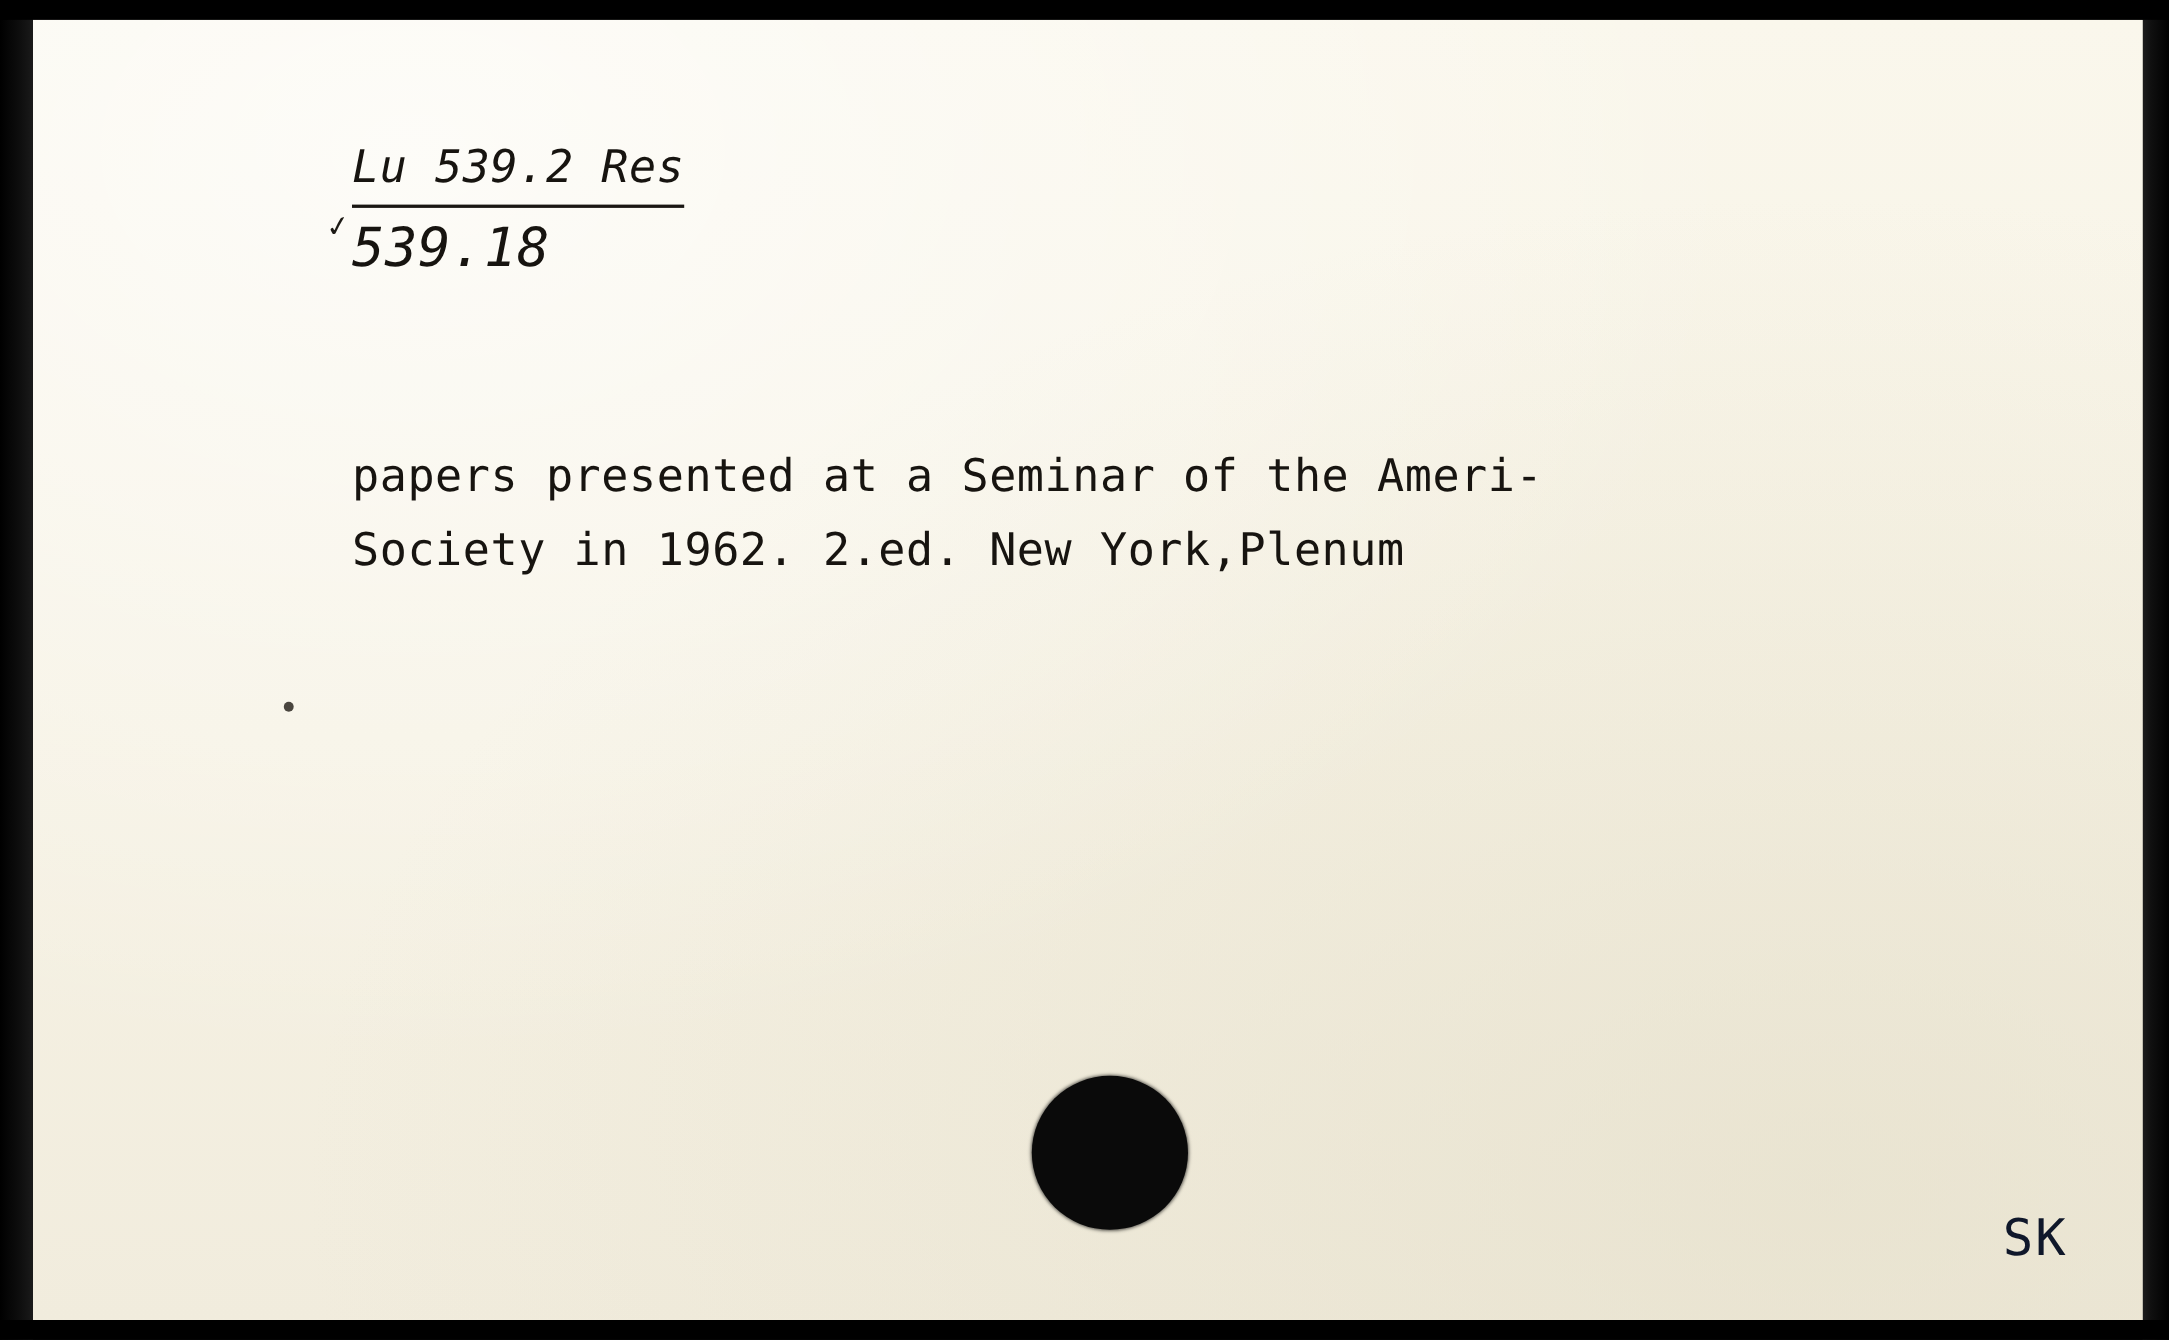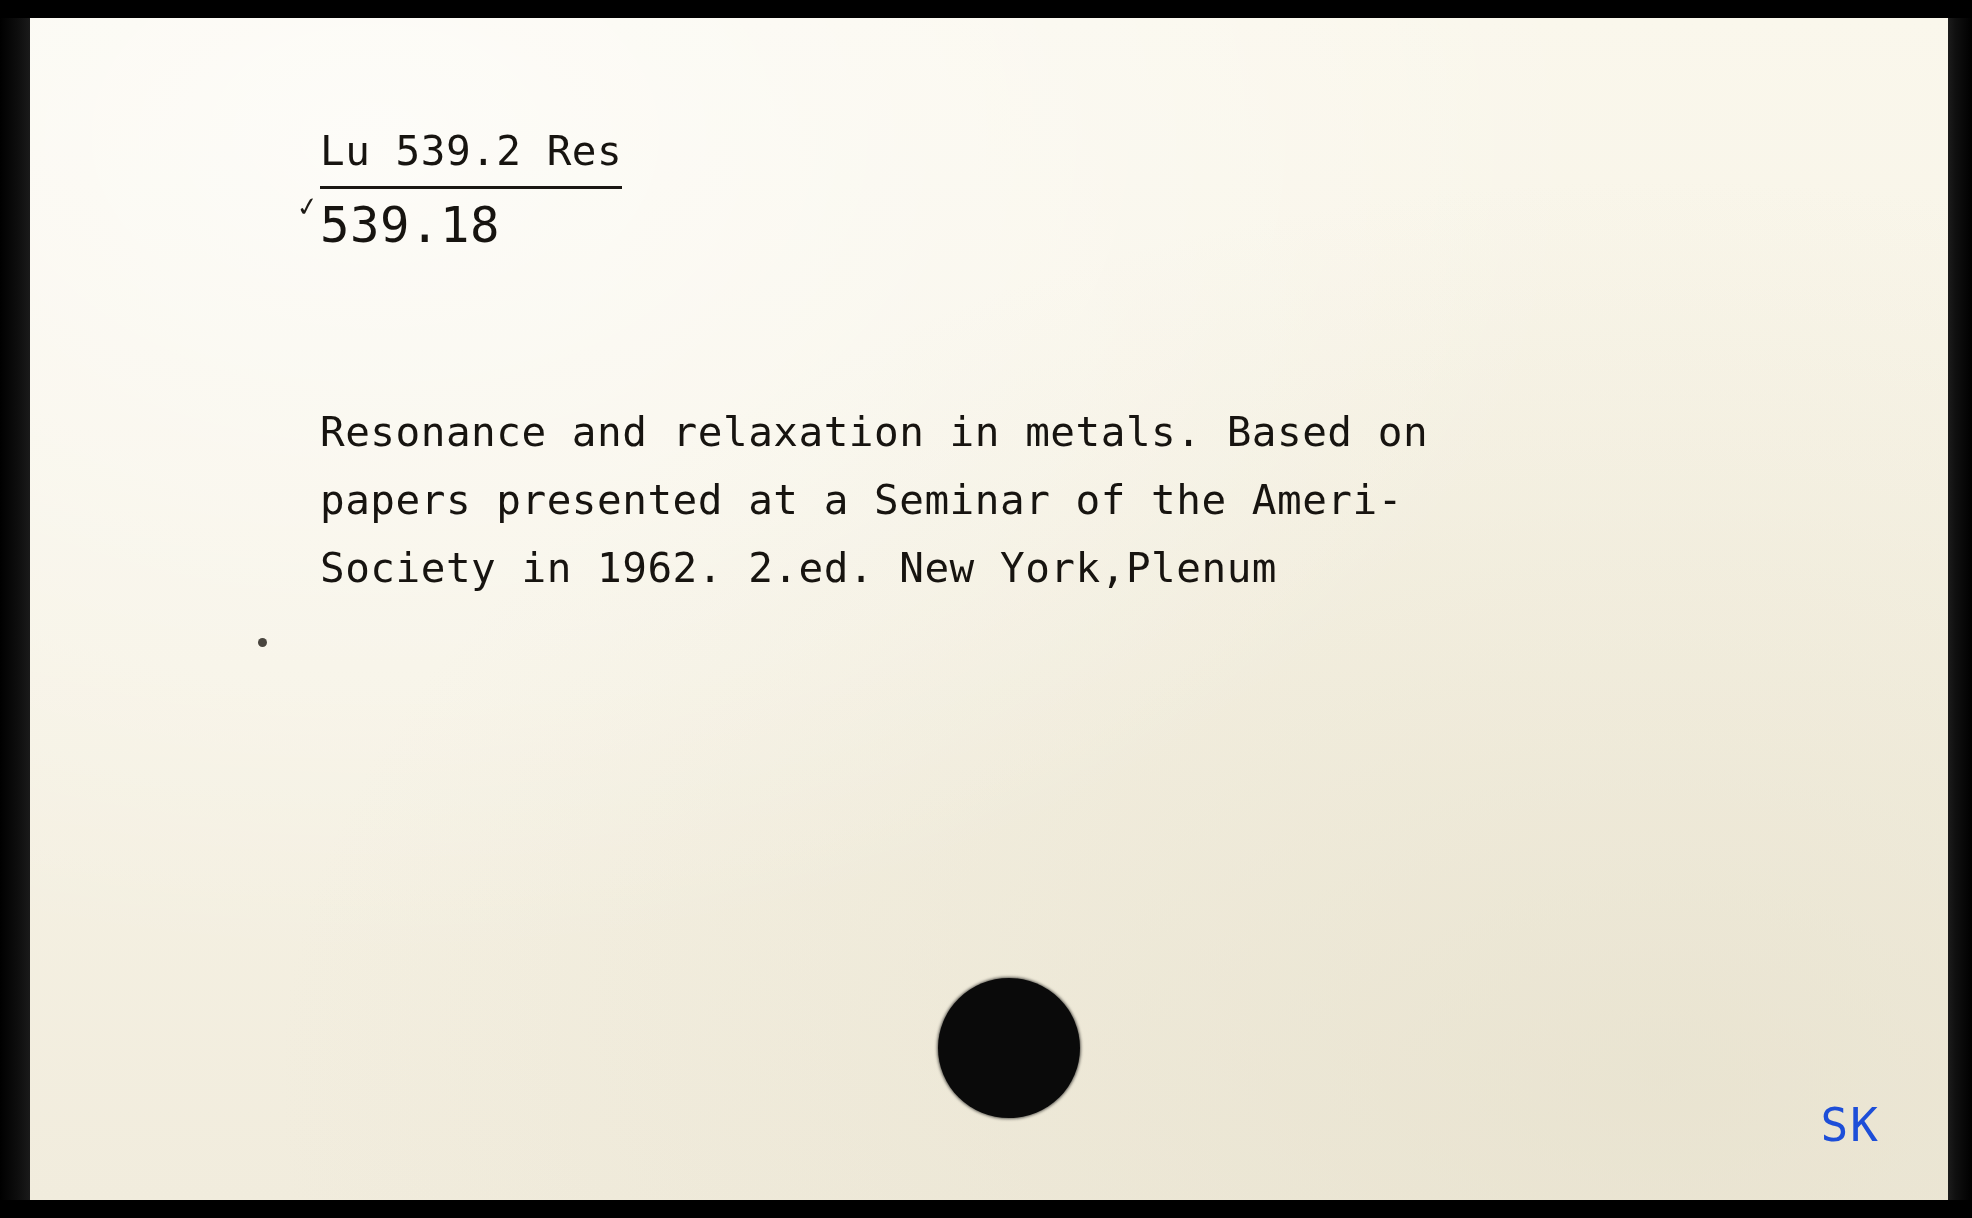--- a/index.html
+++ b/index.html
@@ -76,20 +76,21 @@
     font-family: "DejaVu Sans Mono", monospace;
     letter-spacing: 0.5px;
     white-space: pre;
   }
 
   
   #callnumber-block {
     position: absolute;
     left: 290px;
     top: 100px;
+    font-style: italic;
   }
   #callnumber-primary {
     font-size: 41px;
     line-height: 66px;
     border-bottom: 3px solid #1a1713;
     display: inline-block;
     padding-bottom: 2px;
   }
   #callnumber-secondary {
     font-size: 49px;
@@ -147,42 +148,41 @@
     box-shadow: 0 0 3px 1px rgba(0,0,0,0.6);
   }
 
   
   #initials-stamp {
     position: absolute;
     right: 68px;
     bottom: 48px;
     font-size: 46px;
     letter-spacing: 2px;
-    color: #1d4ed8;
+    color: #0f172a;
   }
 </style>
 </head>
 <body>
 
 <div id="card-scan">
 
   <div id="card-surface">
     <div id="paper-grain"></div>
 
     <div id="checkmark-mark">✓</div>
 
     <div id="callnumber-block">
       <div class="typed" id="callnumber-primary">Lu 539.2 Res</div>
       <div class="typed" id="callnumber-secondary">539.18</div>
     </div>
 
     <div id="stray-dot"></div>
 
     <div id="description-block">
-      <div class="typed desc-line">Resonance and relaxation in metals. Based on</div>
       <div class="typed desc-line">papers presented at a Seminar of the Ameri-</div>
       <div class="typed desc-line">Society in 1962. 2.ed. New York,Plenum</div>
     </div>
 
     <div id="punch-circle"></div>
 
     <div class="typed" id="initials-stamp">SK</div>
   </div>
 
   <div id="left-edge-band"></div>

